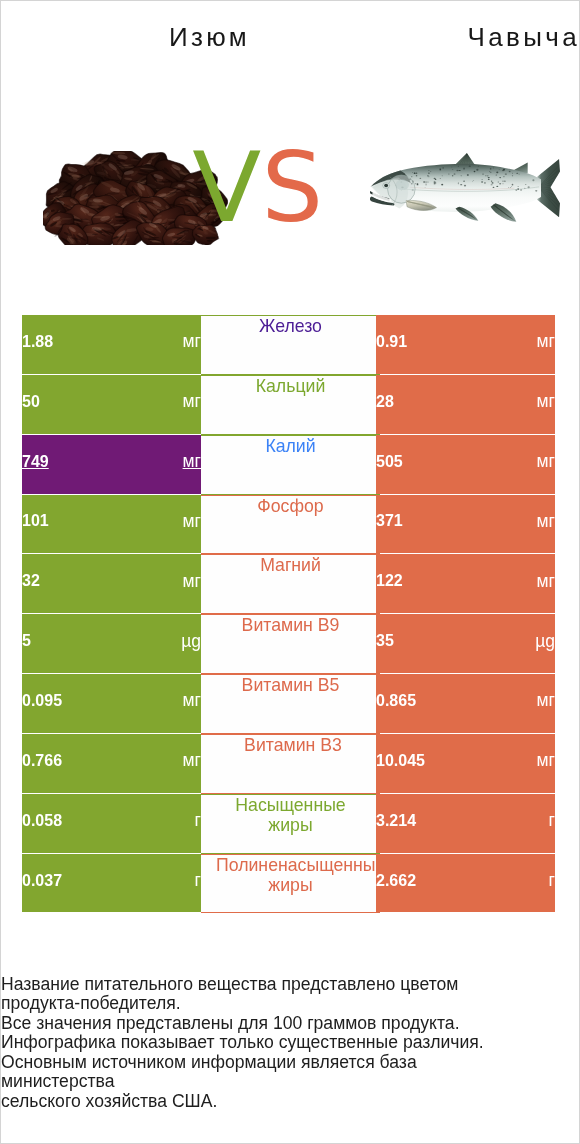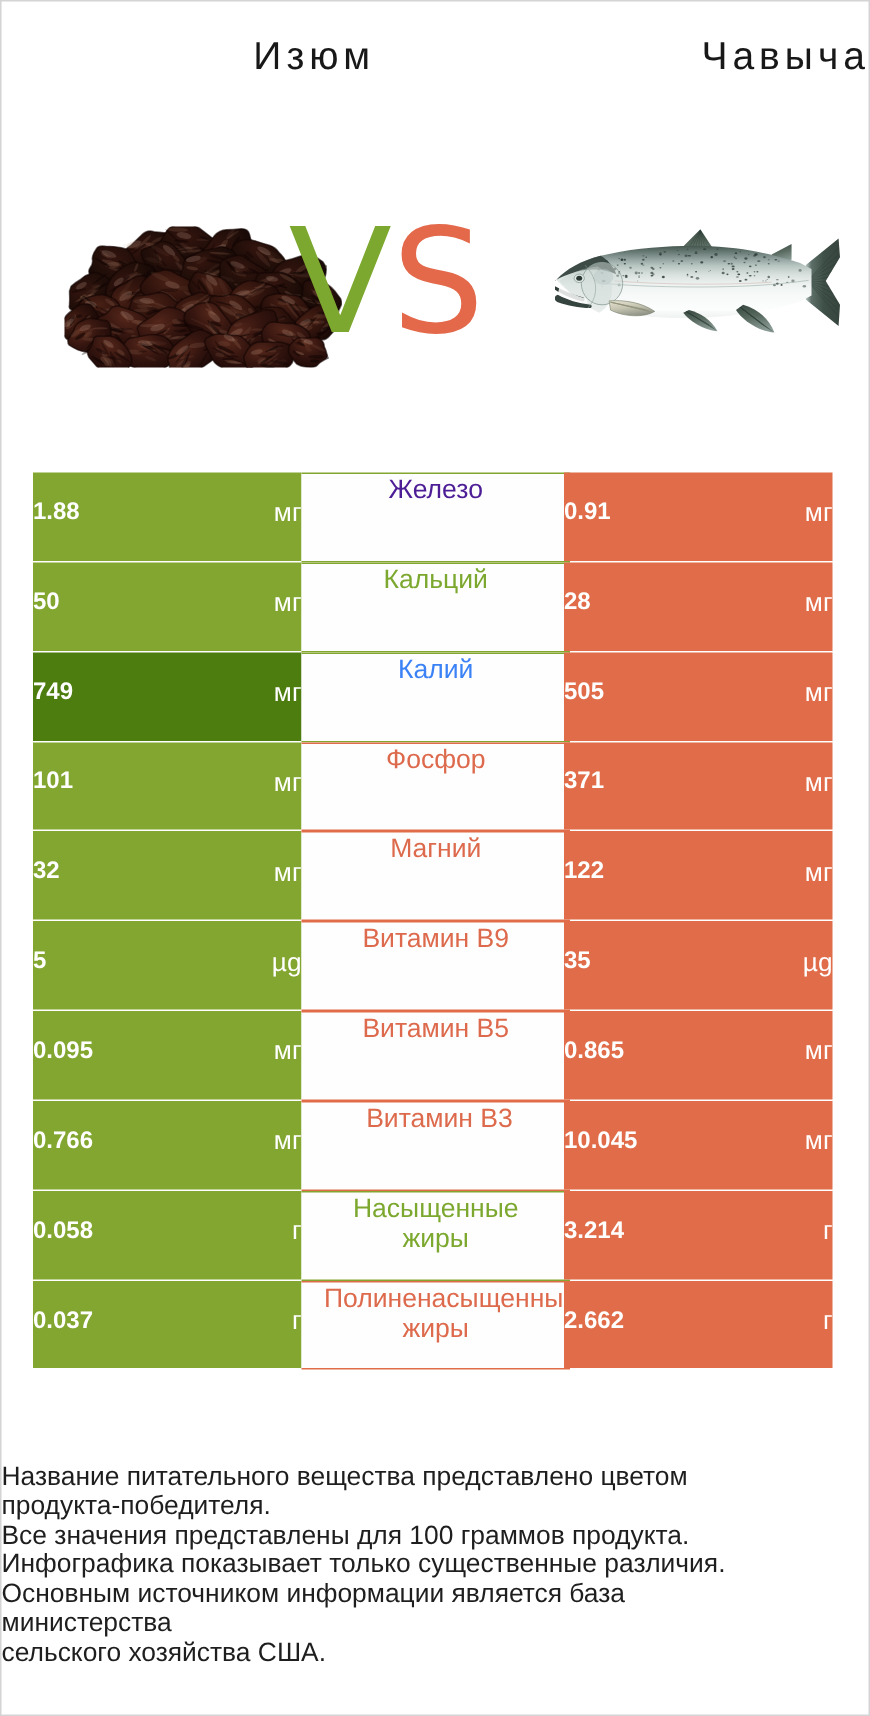--- a/index.html
+++ b/index.html
@@ -978,21 +978,21 @@
         </div>
         <div class="cell mid" style="border-top: 1px solid rgb(130, 166, 47); border-bottom: 1px solid rgb(130, 166, 47); color: rgb(124, 168, 47);">
           <span class="nutr">Кальций</span>
         </div>
         <div class="cell right" style="background: rgb(224, 108, 73);">
           <span class="val">28</span>
           <span class="unit">мг</span>
         </div>
       </div>
       <div class="row">
-        <div class="cell left" style="background: #4d7c0f;">
+        <div class="cell left" style="background: #701a75; text-decoration: underline;">
           <span class="val">749</span>
           <span class="unit">мг</span>
         </div>
         <div class="cell mid" style="border-top: 1px solid rgb(130, 166, 47); border-bottom: 1px solid rgb(130, 166, 47); color: #3b82f6;">
           <span class="nutr">Калий</span>
         </div>
         <div class="cell right" style="background: rgb(224, 108, 73);">
           <span class="val">505</span>
           <span class="unit">мг</span>
         </div>

